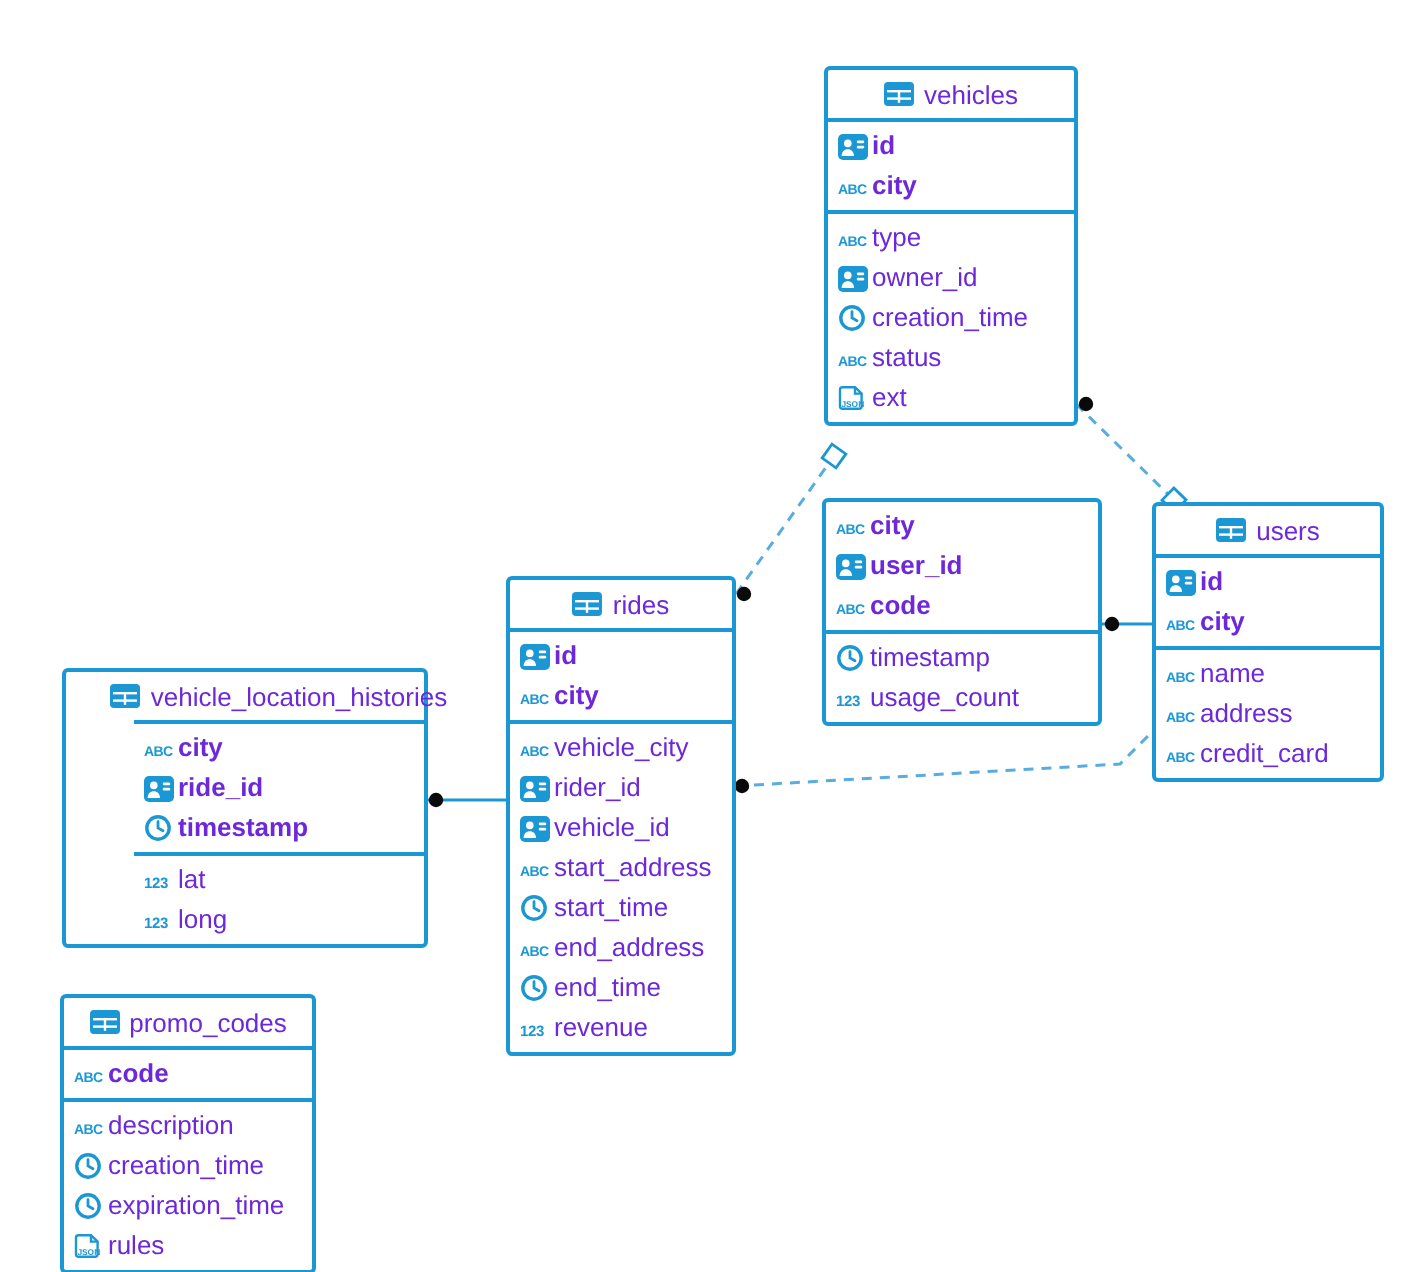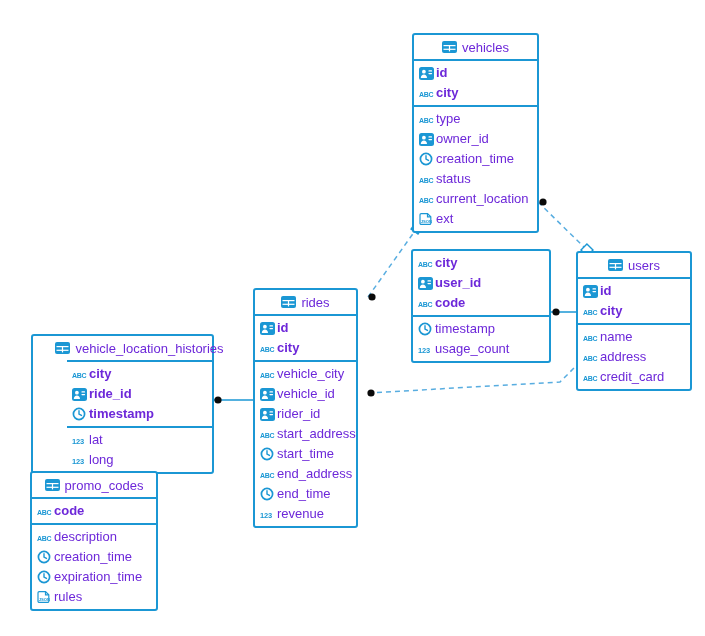--- a/index.html
+++ b/index.html
@@ -135,28 +135,20 @@
         <div class="table-row">
     <span class="icon">
             <svg width="16" height="11" viewBox="0 0 16 11">
               <text x="0" y="9" font-family="Liberation Sans, sans-serif" font-size="7" font-weight="bold" letter-spacing="-0.3" fill="#1b97d4">ABC</text>
             </svg>
           </span>
     <span class="col-label">status</span>
   </div>
         <div class="table-row">
     <span class="icon">
-            <svg width="16" height="11" viewBox="0 0 16 11">
-              <text x="0" y="9" font-family="Liberation Sans, sans-serif" font-size="7" font-weight="bold" letter-spacing="-0.3" fill="#1b97d4">ABC</text>
-            </svg>
-          </span>
-    <span class="col-label">current_location</span>
-  </div>
-        <div class="table-row">
-    <span class="icon">
             <svg width="14" height="14" viewBox="0 0 14 14">
               <path d="M2.2 1.6h6.3l3.3 3.2v6.4a1.2 1.2 0 0 1-1.2 1.2H2.2A1.2 1.2 0 0 1 1 11.2V2.8a1.2 1.2 0 0 1 1.2-1.2z" fill="#fff" stroke="#1b97d4" stroke-width="1.2"></path>
               <path d="M8.5 1.6v3.2h3.3" fill="none" stroke="#1b97d4" stroke-width="1.2"></path>
               <text x="1.7" y="11.3" font-family="Liberation Sans, sans-serif" font-size="4.2" font-weight="bold" fill="#1b97d4">JSON</text>
             </svg>
           </span>
     <span class="col-label">ext</span>
   </div>
       </div>
   </div>
@@ -267,21 +259,21 @@
         <div class="table-row">
     <span class="icon">
             <svg width="16" height="11" viewBox="0 0 16 11">
               <text x="0" y="9" font-family="Liberation Sans, sans-serif" font-size="7" font-weight="bold" letter-spacing="-0.3" fill="#1b97d4">ABC</text>
             </svg>
           </span>
     <span class="col-label">credit_card</span>
   </div>
       </div>
   </div>
-    <div class="table-node" style="left: 253px; top: 288px; width: 105px;">
+    <div class="table-node" style="left: 253px; top: 288px; width: 115px;">
     <div class="table-header">
       <span class="icon">
           <svg width="15" height="12" viewBox="0 0 15 12">
             <rect width="15" height="12" rx="2" fill="#1b97d4"></rect>
             <rect x="1.5" y="4" width="12" height="1.2" fill="#fff"></rect>
             <rect x="1.5" y="7.7" width="12" height="1.2" fill="#fff"></rect>
             <rect x="6.9" y="4" width="1.2" height="6.4" fill="#fff"></rect>
           </svg>
         </span>
       <span class="table-title">rides</span>
@@ -321,33 +313,33 @@
         <div class="table-row">
     <span class="icon">
             <svg width="15" height="13" viewBox="0 0 15 13">
               <rect width="15" height="13" rx="2.5" fill="#1b97d4"></rect>
               <circle cx="4.9" cy="4.7" r="1.9" fill="#fff"></circle>
               <path d="M1.8 11c0-2.1 1.4-3.4 3.1-3.4s3.1 1.3 3.1 3.4z" fill="#fff"></path>
               <rect x="9.4" y="3.3" width="3.7" height="1.3" rx="0.6" fill="#fff"></rect>
               <rect x="9.4" y="5.9" width="3.7" height="1.3" rx="0.6" fill="#fff"></rect>
             </svg>
           </span>
+    <span class="col-label">rider_id</span>
+  </div>
+        <div class="table-row">
+    <span class="icon">
+            <svg width="15" height="13" viewBox="0 0 15 13">
+              <rect width="15" height="13" rx="2.5" fill="#1b97d4"></rect>
+              <circle cx="4.9" cy="4.7" r="1.9" fill="#fff"></circle>
+              <path d="M1.8 11c0-2.1 1.4-3.4 3.1-3.4s3.1 1.3 3.1 3.4z" fill="#fff"></path>
+              <rect x="9.4" y="3.3" width="3.7" height="1.3" rx="0.6" fill="#fff"></rect>
+              <rect x="9.4" y="5.9" width="3.7" height="1.3" rx="0.6" fill="#fff"></rect>
+            </svg>
+          </span>
     <span class="col-label">vehicle_id</span>
-  </div>
-        <div class="table-row">
-    <span class="icon">
-            <svg width="15" height="13" viewBox="0 0 15 13">
-              <rect width="15" height="13" rx="2.5" fill="#1b97d4"></rect>
-              <circle cx="4.9" cy="4.7" r="1.9" fill="#fff"></circle>
-              <path d="M1.8 11c0-2.1 1.4-3.4 3.1-3.4s3.1 1.3 3.1 3.4z" fill="#fff"></path>
-              <rect x="9.4" y="3.3" width="3.7" height="1.3" rx="0.6" fill="#fff"></rect>
-              <rect x="9.4" y="5.9" width="3.7" height="1.3" rx="0.6" fill="#fff"></rect>
-            </svg>
-          </span>
-    <span class="col-label">rider_id</span>
   </div>
         <div class="table-row">
     <span class="icon">
             <svg width="16" height="11" viewBox="0 0 16 11">
               <text x="0" y="9" font-family="Liberation Sans, sans-serif" font-size="7" font-weight="bold" letter-spacing="-0.3" fill="#1b97d4">ABC</text>
             </svg>
           </span>
     <span class="col-label">start_address</span>
   </div>
         <div class="table-row">
@@ -442,21 +434,21 @@
         <div class="table-row">
     <span class="icon">
             <svg width="16" height="11" viewBox="0 0 16 11">
               <text x="0" y="9" font-family="Liberation Sans, sans-serif" font-size="7.5" font-weight="bold" letter-spacing="-0.2" fill="#1b97d4">123</text>
             </svg>
           </span>
     <span class="col-label">long</span>
   </div>
       </div>
   </div>
-    <div class="table-node" style="left: 30px; top: 471px; width: 128px;">
+    <div class="table-node" style="left: 30px; top: 497px; width: 128px;">
     <div class="table-header">
       <span class="icon">
           <svg width="15" height="12" viewBox="0 0 15 12">
             <rect width="15" height="12" rx="2" fill="#1b97d4"></rect>
             <rect x="1.5" y="4" width="12" height="1.2" fill="#fff"></rect>
             <rect x="1.5" y="7.7" width="12" height="1.2" fill="#fff"></rect>
             <rect x="6.9" y="4" width="1.2" height="6.4" fill="#fff"></rect>
           </svg>
         </span>
       <span class="table-title">promo_codes</span>

